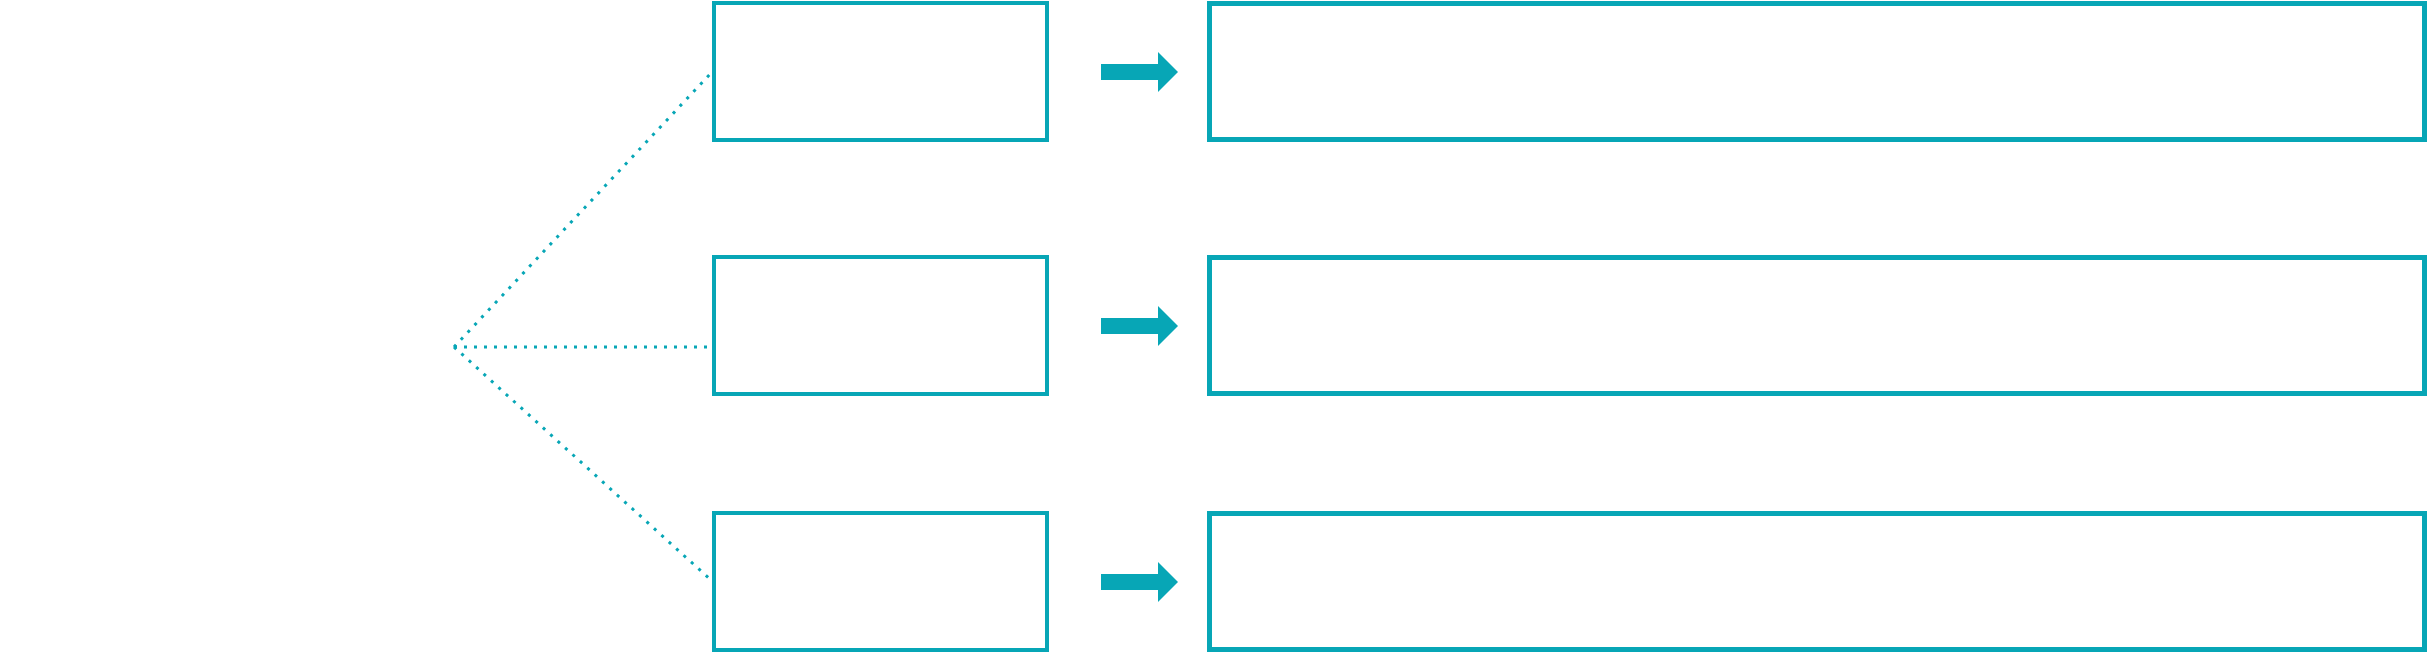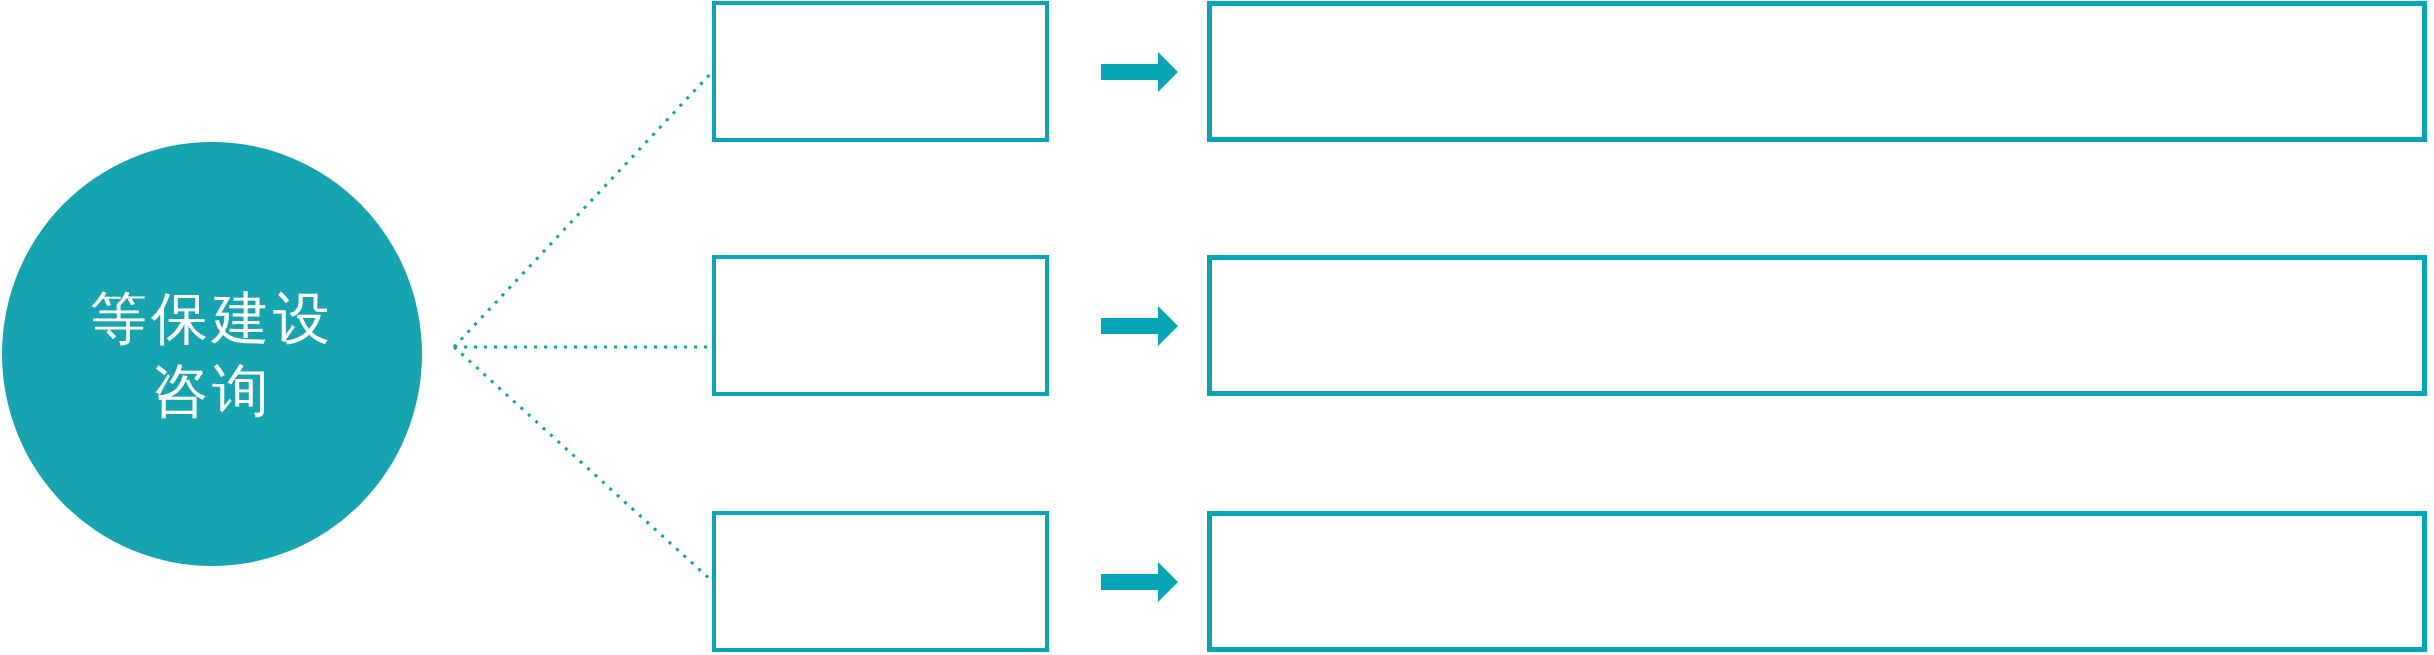--- a/index.html
+++ b/index.html
@@ -102,24 +102,20 @@
 <div class="canvas" style="--accent: #07a6b6; --circle-fill: #16a5b0;">
 
   <svg class="connectors" viewBox="0 0 2434 655" xmlns="http://www.w3.org/2000/svg" aria-hidden="true">
     <g stroke="currentColor" stroke-width="3" stroke-dasharray="3 7" fill="none">
       <line x1="454" y1="347" x2="712" y2="72"></line>
       <line x1="454" y1="347" x2="712" y2="347"></line>
       <line x1="454" y1="347" x2="712" y2="581"></line>
     </g>
   </svg>
 
-  <div class="hub-circle">
-    <div class="line">等保建设</div>
-    <div class="line">咨询</div>
-  </div>
 
   <div class="row row-1">
     <div class="step-box"></div>
     <svg class="arrow" viewBox="0 0 77 40" xmlns="http://www.w3.org/2000/svg" aria-hidden="true">
       <polygon fill="currentColor" points="0,12 57,12 57,0 77,20 57,40 57,28 0,28"></polygon>
     </svg>
     <div class="detail-box"></div>
   </div>
 
   <div class="row row-2">

